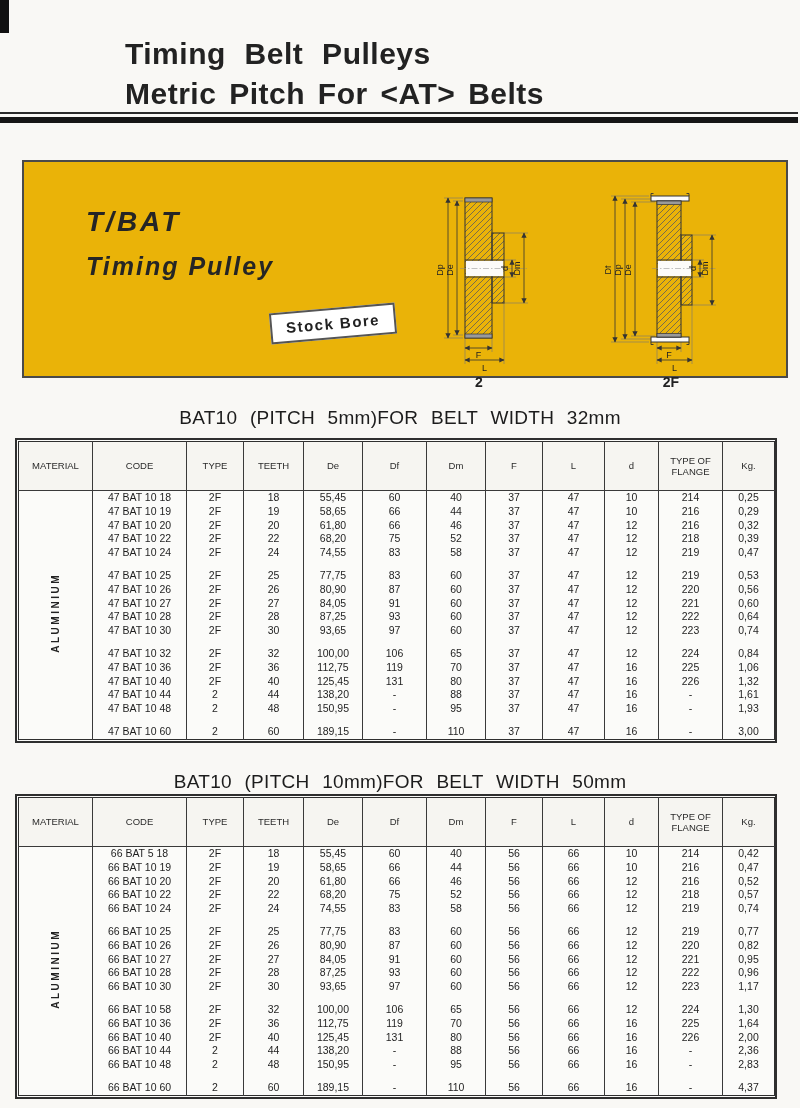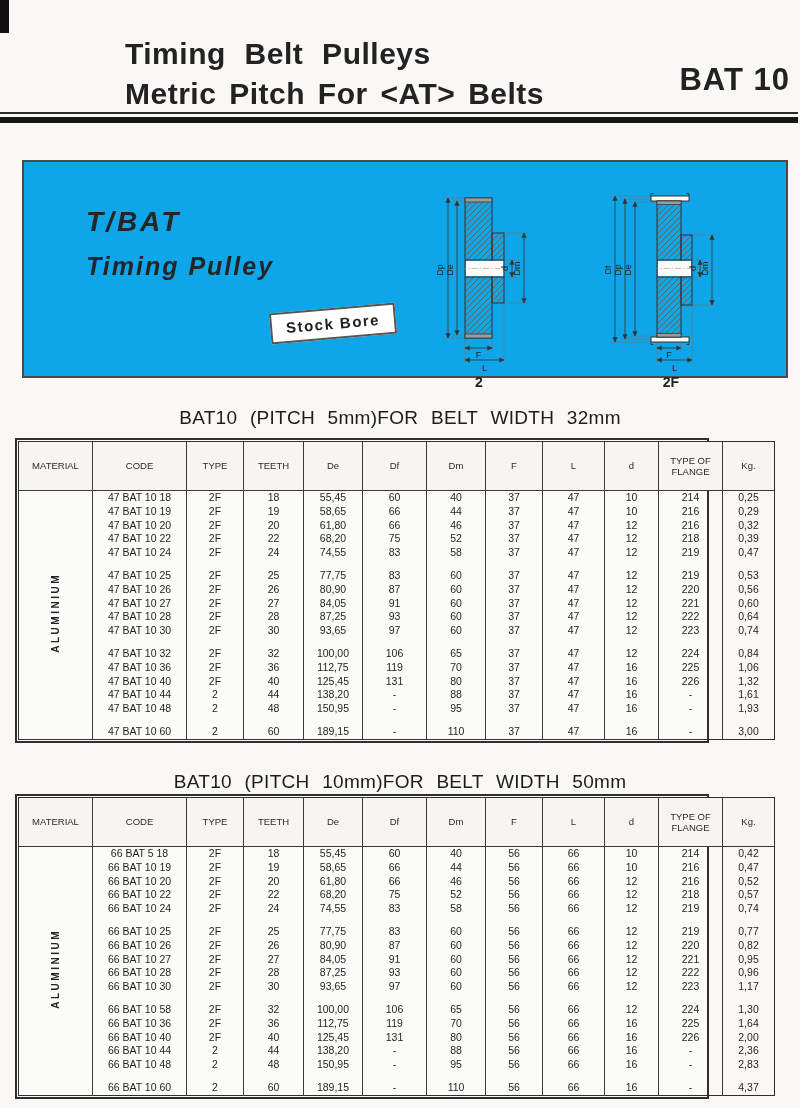--- a/index.html
+++ b/index.html
@@ -12,37 +12,37 @@
   .hdr-title{position:absolute;left:125px;top:34px;font-size:30px;font-weight:700;
     letter-spacing:.5px;word-spacing:10px;color:#222;line-height:40px;white-space:nowrap;}
   .hdr-title2{position:absolute;left:125px;top:74px;font-size:30px;font-weight:700;
     letter-spacing:.5px;word-spacing:4px;color:#222;line-height:40px;white-space:nowrap;}
   .hdr-code{position:absolute;right:10px;top:62px;font-size:31px;font-weight:700;
     letter-spacing:1px;color:#222;white-space:nowrap;}
   .rule-thin{position:absolute;left:0;top:112px;width:798px;height:2px;background:#2b2b2b;}
   .rule-thick{position:absolute;left:0;top:117px;width:798px;height:6px;background:#161616;}
 
   .diagram-box{position:absolute;left:22px;top:160px;width:766px;height:218px;
-    border:2px solid #4a4a4a;background:#0ea5e9;box-sizing:border-box;text-align:center;}
+    border:2px solid #4a4a4a;background:#eab308;box-sizing:border-box;text-align:center;}
   .prod-name{position:absolute;left:62px;top:44px;font-size:28px;font-weight:800;
     font-style:italic;letter-spacing:3px;color:#252525;white-space:nowrap;}
   .prod-type{position:absolute;left:62px;top:90px;font-size:25px;font-weight:800;
     font-style:italic;letter-spacing:2px;color:#252525;white-space:nowrap;}
   .stock-bore{position:absolute;left:246px;top:146px;width:122px;height:27px;
     border:2px solid #555;background:#fff;transform:rotate(-5deg);
     font-size:15px;font-weight:700;letter-spacing:1.5px;color:#222;
     display:flex;align-items:center;justify-content:center;}
   .dwg{position:absolute;top:28px;}
   .dwg-2{left:411px;} .dwg-2f{left:581px;}
   svg text{font-family:"Liberation Sans",sans-serif;fill:#222;}
 
   .tbl-title{position:absolute;left:0;width:800px;text-align:center;
     font-size:19px;font-weight:400;word-spacing:7px;letter-spacing:.3px;color:#1c1c1c;}
   .t1-title{top:407px;} .t2-title{top:771px;}
-  .tbl-wrap{position:absolute;left:15px;width:694px;border:2px solid #2f2f2f;
+  .tbl-wrap{position:absolute;left:15px;width:762px;border:2px solid #2f2f2f;
     padding:1px;background:#fbfbf9;box-sizing:border-box;}
   .t1{top:438px;} .t2{top:794px;}
   table.data-table{border-collapse:collapse;table-layout:fixed;width:100%;
     border:1px solid #2f2f2f;}
   table.data-table th{height:48px;font-size:9.5px;font-weight:400;color:#2a2a2a;
     border-right:1px solid #3a3a3a;border-bottom:1px solid #3a3a3a;
     background:#f6f5f1;padding:0 2px;line-height:1.2;text-align:center;}
   table.data-table td{font-size:10.5px;height:13.8px;line-height:13.8px;
     text-align:center;color:#1e1e1e;border-right:1px solid #3a3a3a;
     padding:0;white-space:nowrap;overflow:hidden;}
@@ -60,21 +60,20 @@
 </style>
 </head>
 <body>
 
 <div class="sheet">
 
   <div class="corner-mark"></div>
 
   <div class="hdr-title">Timing Belt Pulleys</div>
   <div class="hdr-title2">Metric Pitch For &lt;AT&gt; Belts</div>
-  <div class="hdr-code">BAT 10</div>
   <div class="rule-thin"></div>
   <div class="rule-thick"></div>
 
   <div class="diagram-box">
     <div class="prod-name">T/BAT</div>
     <div class="prod-type">Timing Pulley</div>
     <div class="stock-bore">Stock Bore</div>
 
     <svg class="dwg dwg-2" width="100" height="200" viewBox="0 0 100 200">
       <defs>

